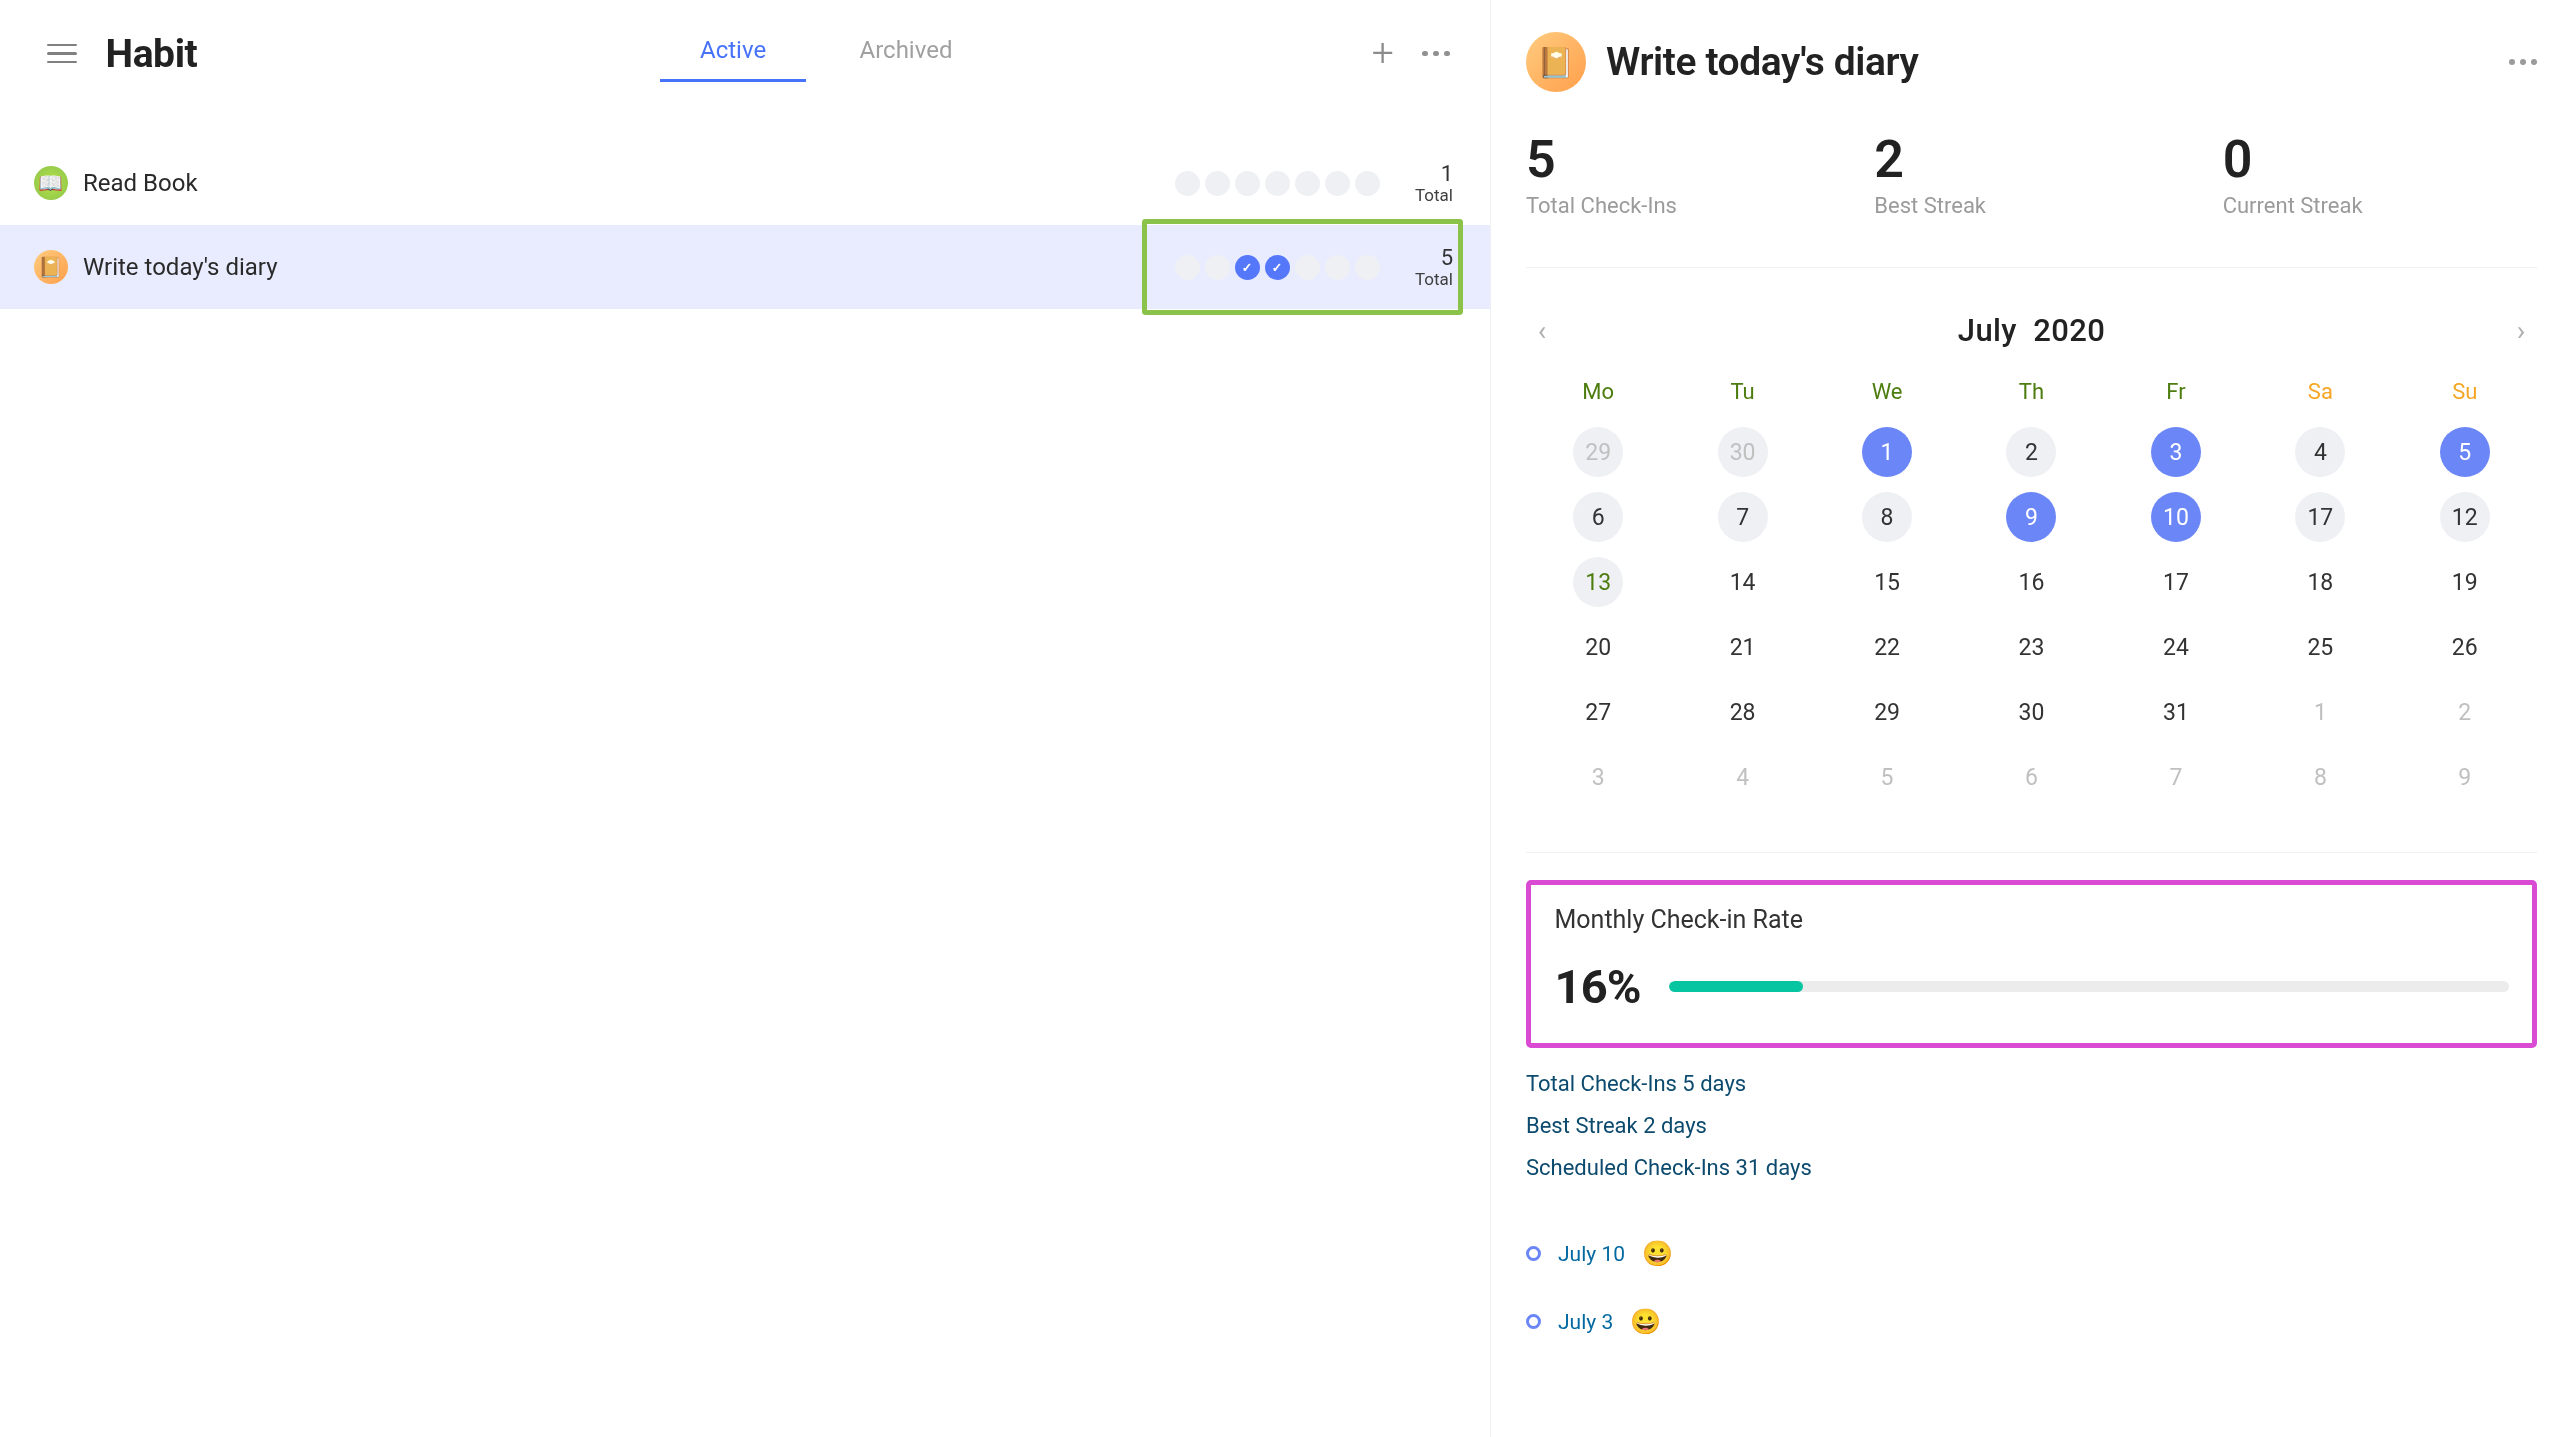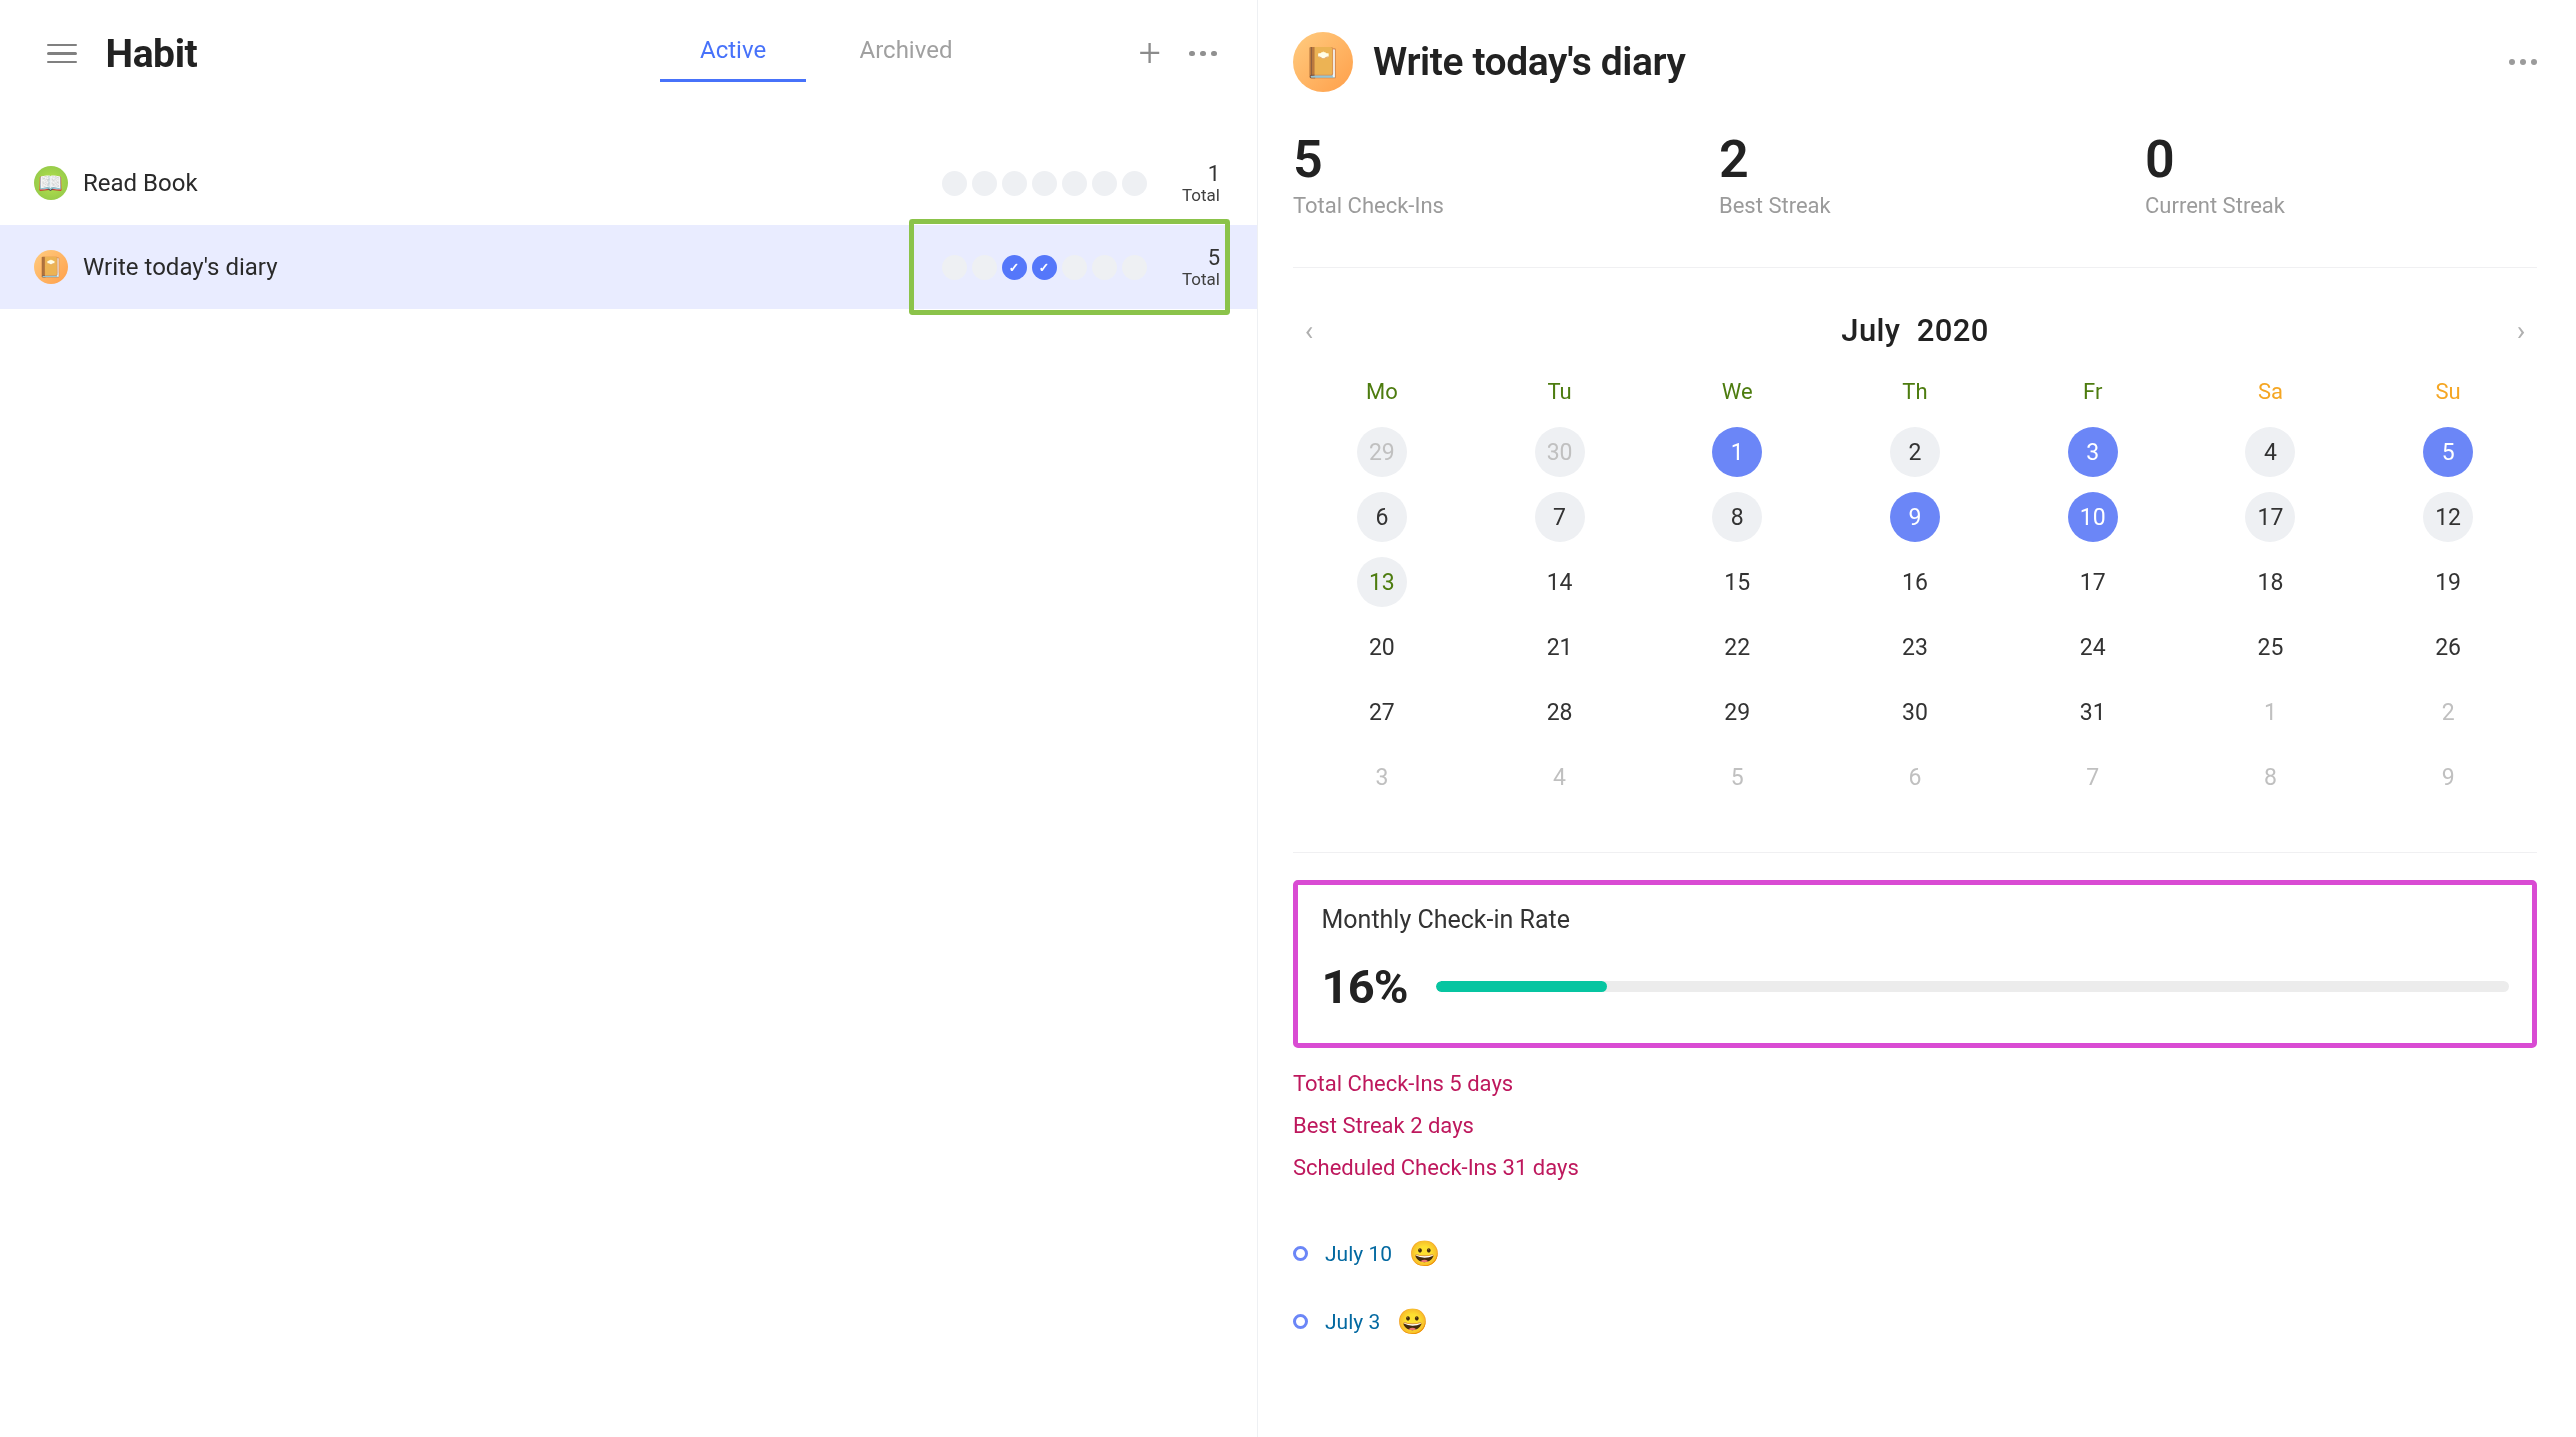--- a/index.html
+++ b/index.html
@@ -7,21 +7,21 @@
     font-family: -apple-system, BlinkMacSystemFont, "Segoe UI", Roboto, Helvetica, Arial, sans-serif;
     background: #fff;
     color: #222;
     width: 2576px;
     height: 1437px;
     overflow: hidden;
     display: flex;
   }
   
   .left-panel {
-    width: 1258px;
+    width: 1491px;
     height: 100%;
     border-right: 0.8px solid #eef0f3;
     display: flex;
     flex-direction: column;
     background: #fff;
     position: relative;
   }
   .left-header {
     height: 107px;
     display: flex;
@@ -212,21 +212,21 @@
   }
   .rate-fill {
     height: 100%; width: 16%; background: #07c5a1; border-radius: 6.7px;
   }
 
   .mini-stats {
     margin-top: 23.5px;
     display: flex;
     flex-direction: column;
     gap: 17px;
-    color: #be185d;
+    color: #0c4a6e;
     font-size: 22px;
   }
 
   .log-section { margin-top: 59px; }
   .log-title { font-size: 27px; font-weight: 500; margin-bottom: 28.5px;}
   .log-entry {
     display: flex; align-items: center; gap: 17px;
     margin-bottom: 39px;
     font-size: 21px;
   }

